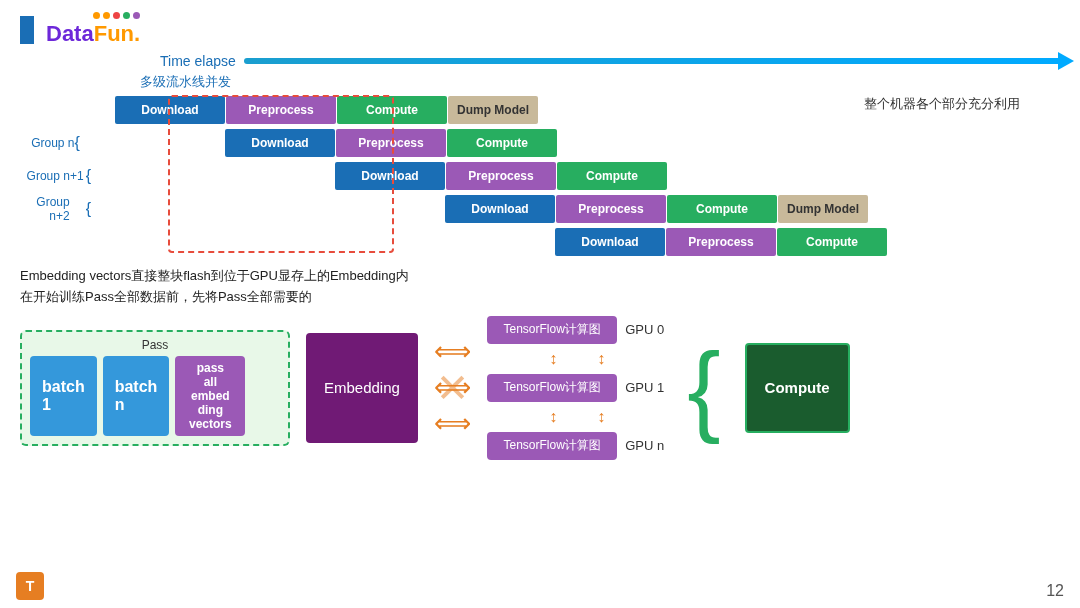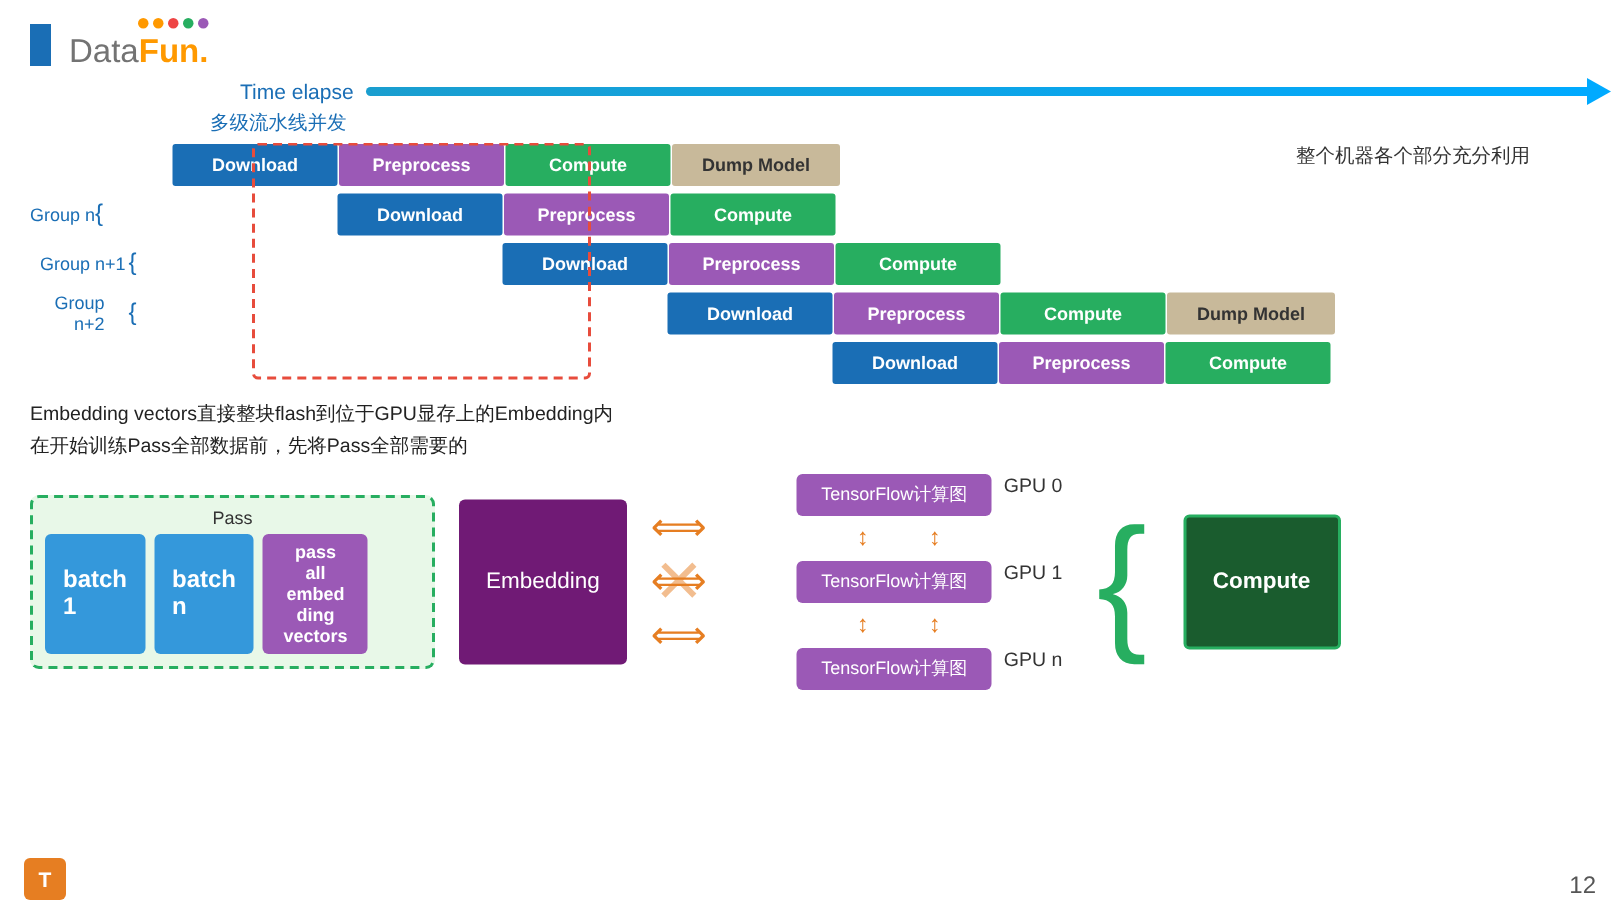--- a/index.html
+++ b/index.html
@@ -116,21 +116,21 @@
       font-size: 12px;
       font-weight: bold;
       color: #fff;
       border-radius: 2px;
       white-space: nowrap;
       padding: 0 6px;
     }
     .block-download { background: #1a6eb5; width: 110px; }
     .block-preprocess { background: #9b59b6; width: 110px; }
     .block-compute { background: #27ae60; width: 110px; }
-    .block-dump { background: #c8b99a; width: 112px; color: #333; }
+    .block-dump { background: #c8b99a; width: 90px; color: #333; }
 
     
     .offset-0 { margin-left: 0px; }
     .offset-1 { margin-left: 110px; }
     .offset-2 { margin-left: 220px; }
     .offset-3 { margin-left: 330px; }
     .offset-4 { margin-left: 440px; }
 
     .note-text {
       font-size: 13px;
@@ -230,23 +230,22 @@
     }
 
     
     .gpu-boxes {
       display: flex;
       flex-direction: column;
       gap: 6px;
     }
     .gpu-row {
       display: flex;
-      align-items: flex-start;
+      align-items: center;
       gap: 8px;
-      margin-left: 44px;
     }
     .tf-box {
       background: #9b59b6;
       color: #fff;
       font-size: 12px;
       padding: 6px 14px;
       border-radius: 4px;
       min-width: 130px;
       text-align: center;
       height: 28px;
@@ -312,21 +311,21 @@
   <div class="title-accent"></div>
   <div class="logo-area">
     <div class="logo-dots">
       <div class="logo-dot" style="background:#f90"></div>
       <div class="logo-dot" style="background:#f90"></div>
       <div class="logo-dot" style="background:#e44"></div>
       <div class="logo-dot" style="background:#27ae60"></div>
       <div class="logo-dot" style="background:#9b59b6"></div>
     </div>
     <div style="display:flex;align-items:baseline;gap:0">
-      <span style="font-size:22px;font-weight:normal;color:#737373;">Data</span>
+      <span style="font-size:22px;font-weight:bold;color:#6d28d9;">Data</span>
       <span style="font-size:22px;font-weight:bold;color:#f90;">Fun.</span>
     </div>
   </div>
 </div>
 
 <div class="time-bar-row">
   <span class="time-label">Time elapse</span>
   <div class="time-arrow"></div>
 </div>
 
@@ -340,21 +339,21 @@
       <div class="row-blocks offset-0">
         <div class="block block-download">Download</div>
         <div class="block block-preprocess">Preprocess</div>
         <div class="block block-compute">Compute</div>
         <div class="block block-dump">Dump Model</div>
       </div>
       <div class="note-text">整个机器各个部分充分利用</div>
     </div>
 
     <div class="pipeline-row">
-      <div class="row-label" style="display:flex;align-items:center;gap:0;justify-content:flex-start;">
+      <div class="row-label" style="display:flex;align-items:center;gap:0;justify-content:center;">
         <span>Group n</span>
         <span style="font-size:16px;color:#1a6eb5;">{</span>
       </div>
       <div class="row-blocks offset-1">
         <div class="block block-download">Download</div>
         <div class="block block-preprocess">Preprocess</div>
         <div class="block block-compute">Compute</div>
       </div>
     </div>
 

